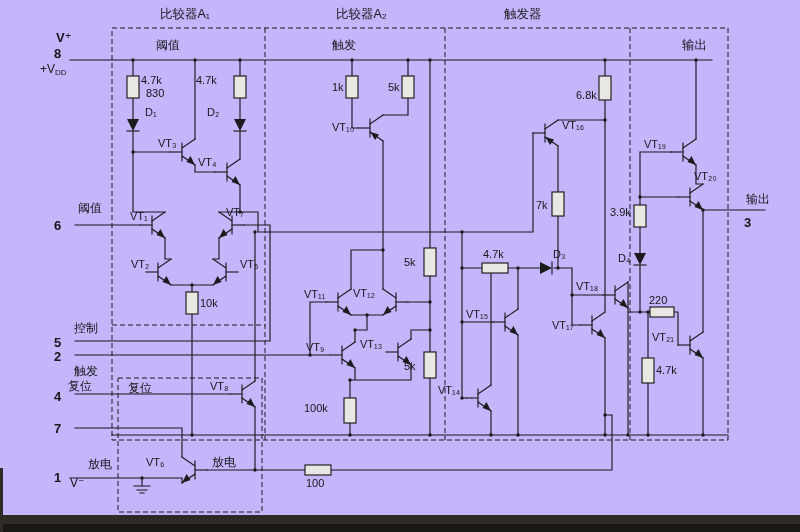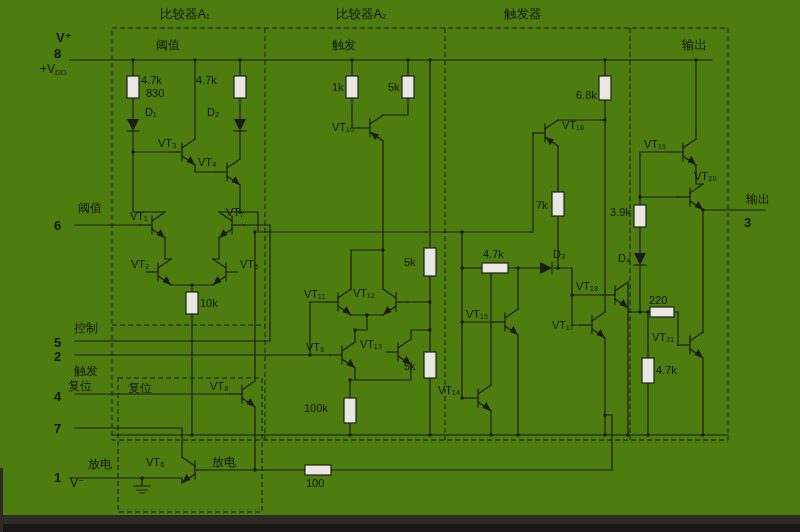--- a/index.html
+++ b/index.html
@@ -1,16 +1,16 @@
 <!DOCTYPE html>
 <html><head>
 <meta charset="utf-8">
 <style>
   html,body{margin:0;padding:0;background:#cfcdc8;}
-  .stage{position:relative;width:800px;height:532px;background:#4d7c0f;overflow:hidden;}
+  .stage{position:relative;width:800px;height:532px;background:#c4b5fd;overflow:hidden;}
   svg{display:block;}
   text{font-family:"Liberation Sans","DejaVu Sans",sans-serif;fill:#161616;}
   .wire{stroke:#1b1b1b;stroke-width:1.15;fill:none;stroke-linecap:square;}
   .dash{stroke:#1b1b1b;stroke-width:1;fill:none;stroke-dasharray:5 3;}
   .comp-rect{fill:#e9e7e2;stroke:#1b1b1b;stroke-width:1.15;}
   .dot{fill:#1b1b1b;stroke:none;}
   .section-label{font-size:12.5px;}
   .cn{font-size:12px;}
   .pin-num{font-size:13px;font-weight:bold;}
   .comp-label{font-size:11px;}

